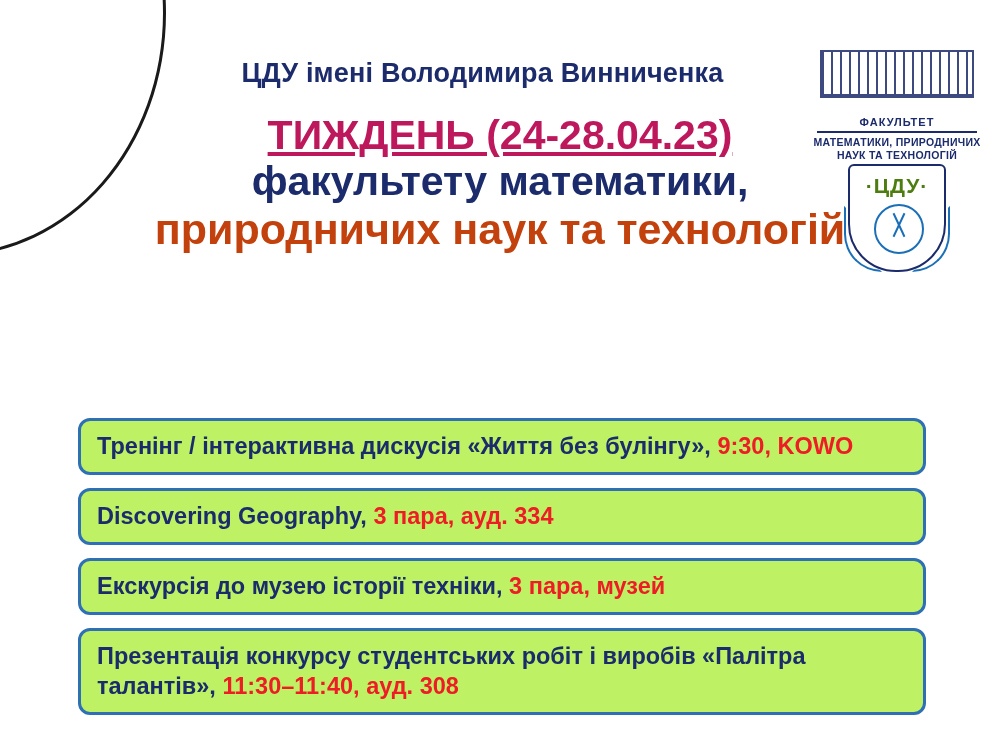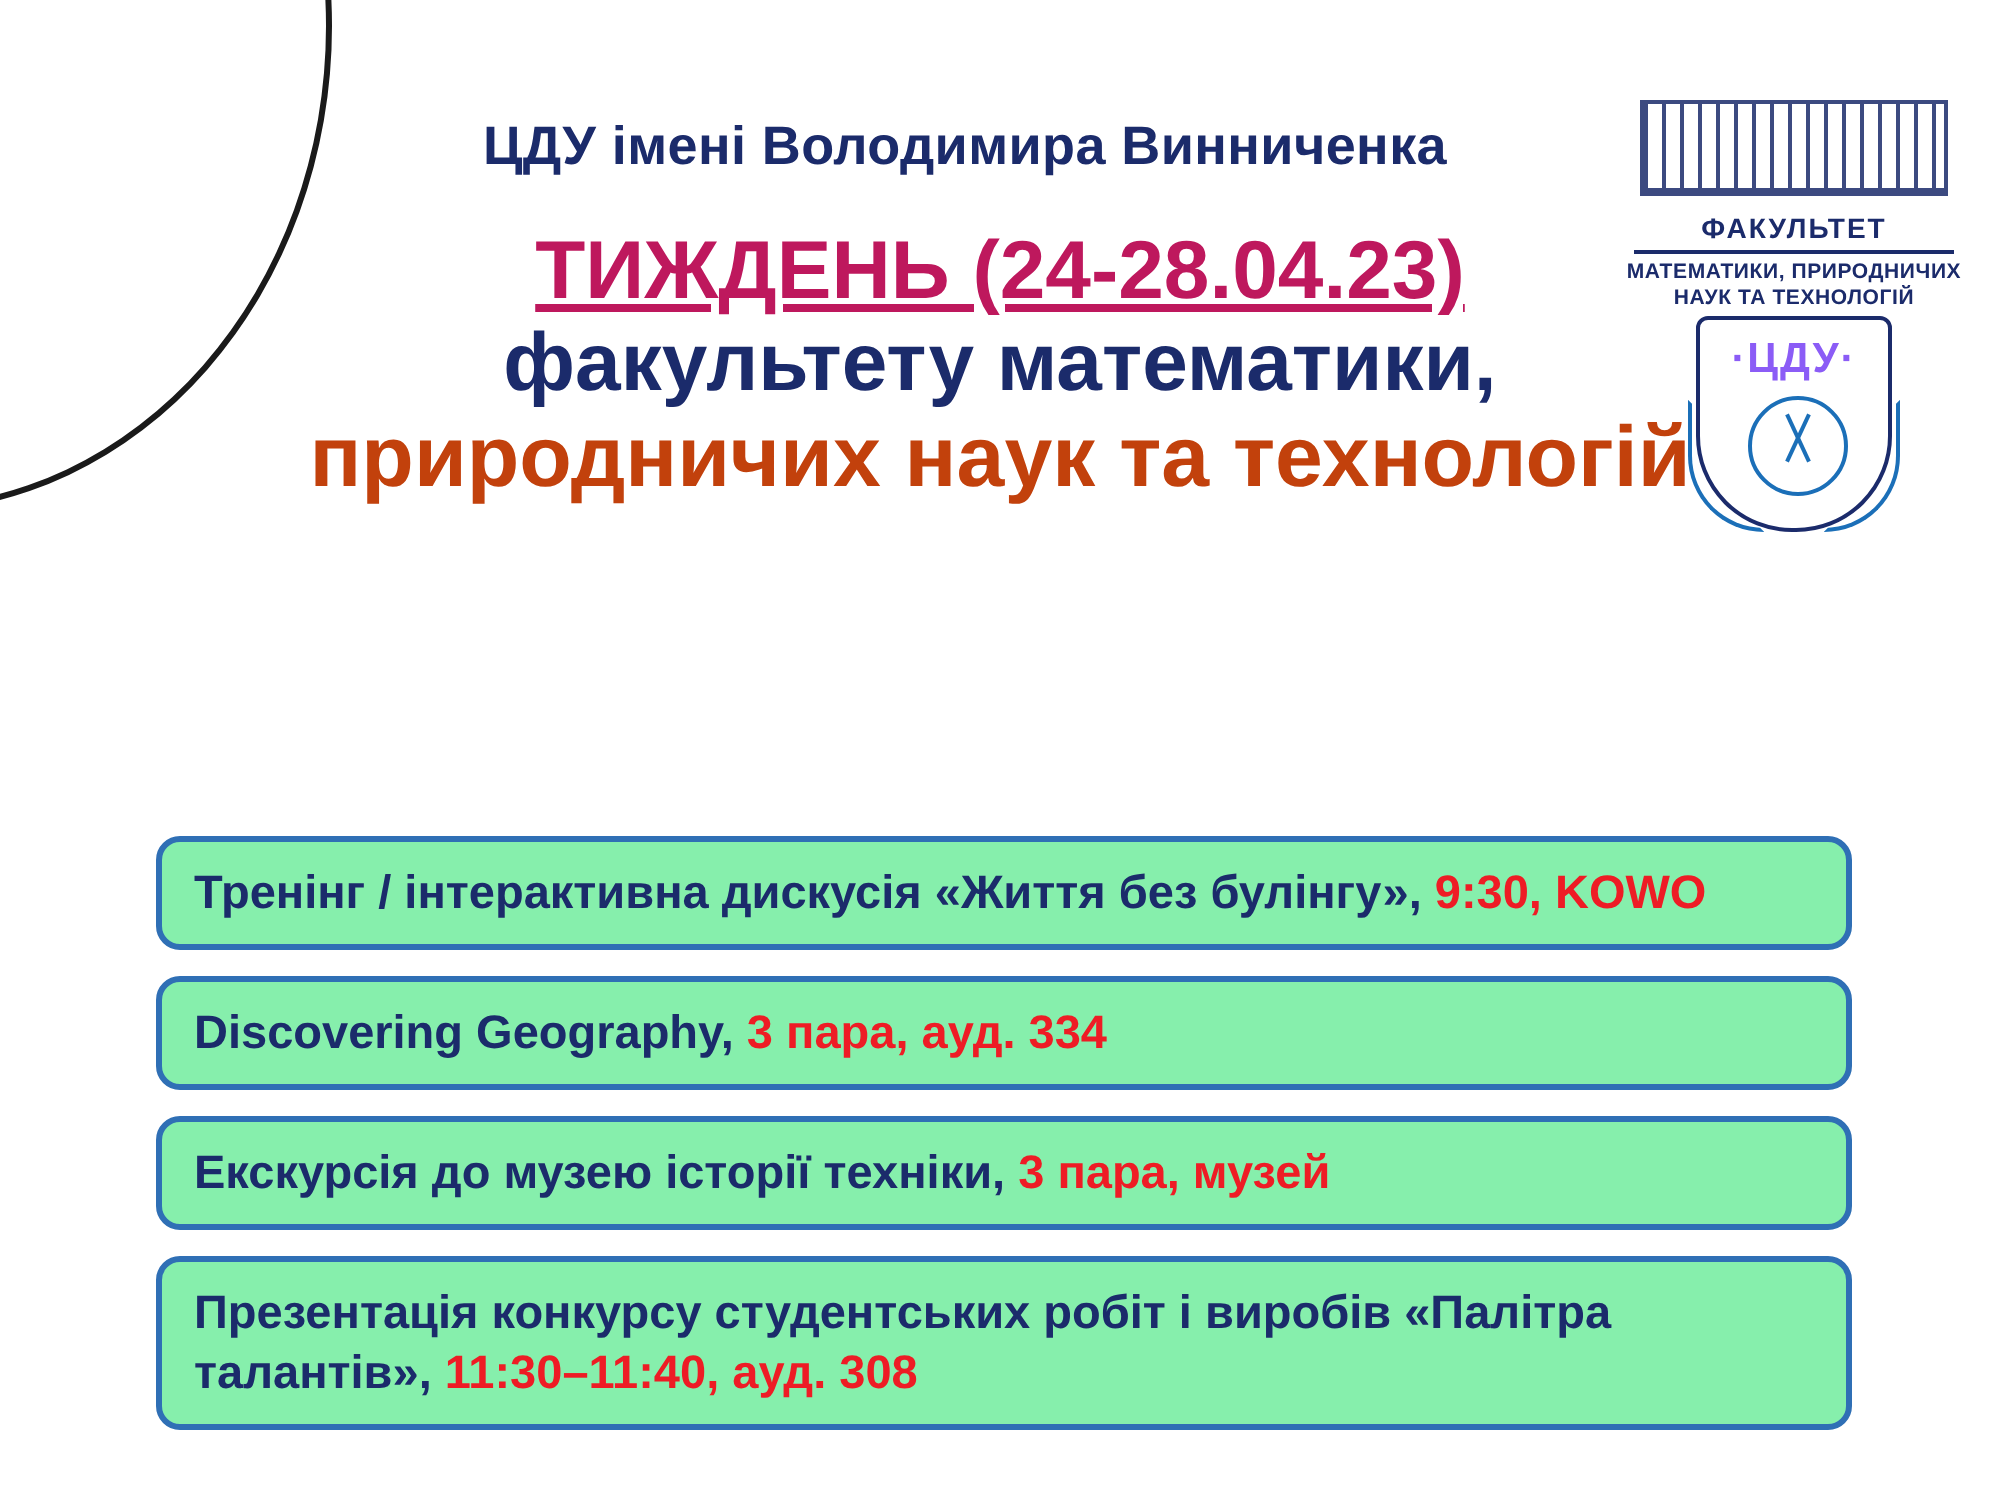--- a/index.html
+++ b/index.html
@@ -90,25 +90,25 @@
     width: 150px;
     height: 42px;
     margin: 0 auto;
     border: 2px solid #1b2b6b;
     border-bottom: 4px solid #1b2b6b;
     background:
       repeating-linear-gradient(90deg, #1b2b6b 0 2px, transparent 2px 9px);
     opacity: 0.85;
   }
   .logo-faculty {
-    font-size: 14px;
+    font-size: 11px;
     font-weight: bold;
     color: #1b2b6b;
     letter-spacing: 1px;
-    margin-top: 8px;
+    margin-top: 18px;
   }
   .logo-line {
     width: 160px;
     height: 2px;
     background: #1b2b6b;
     margin: 3px auto;
   }
   .logo-dept {
     font-size: 10.5px;
     font-weight: bold;
@@ -132,21 +132,21 @@
     border-radius: 6px 6px 48px 48px;
     box-sizing: border-box;
   }
   .logo-abbr {
     position: absolute;
     left: 0;
     top: 10px;
     width: 150px;
     font-size: 21px;
     font-weight: bold;
-    color: #8b5cf6;
+    color: #4d7c0f;
     letter-spacing: 1px;
   }
   .logo-emblem {
     position: absolute;
     left: 52px;
     top: 40px;
     width: 46px;
     height: 46px;
     border: 2px solid #1b6fb8;
     border-radius: 50%;
@@ -192,21 +192,21 @@
   
   .schedule {
     position: absolute;
     left: 78px;
     top: 418px;
     width: 848px;
   }
   .item {
     border: 3px solid #2f6fb5;
     border-radius: 12px;
-    background: #86efac;
+    background: #bef264;
     padding: 10px 16px 11px 16px;
     margin-bottom: 13px;
     font-size: 23.5px;
     font-weight: bold;
     color: #1b2b6b;
     line-height: 1.28;
   }
   .item .red {
     color: #ee1c25;
   }

